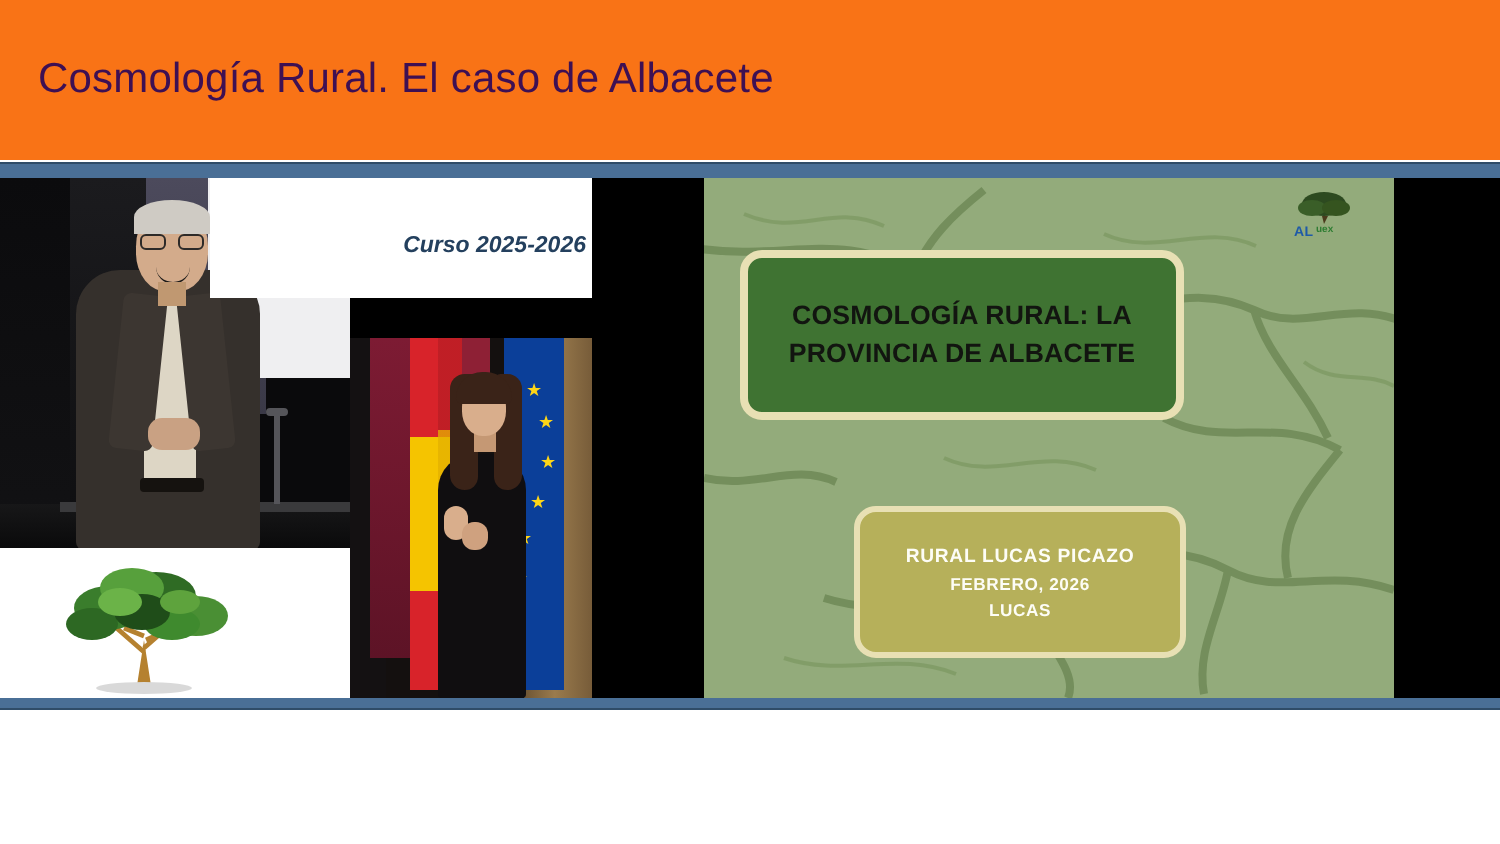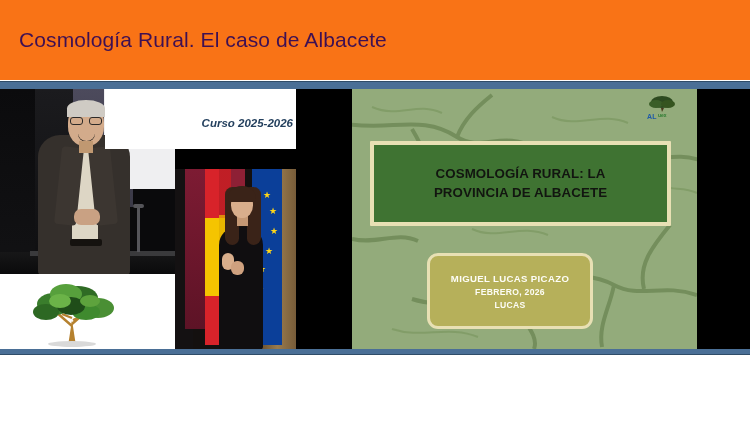--- a/index.html
+++ b/index.html
@@ -151,22 +151,22 @@
     background: #93ab7b; overflow: hidden;
   }
   .branches { position:absolute; left:0; top:0; width:100%; height:100%; }
   .slide-logo { position:absolute; right: 18px; top: 6px; width: 34px; height: 30px; }
   .slide-logo-text { position:absolute; left:2px; top:18px;
     font-size:7px; font-weight:700; color:#1e5aa8; letter-spacing:.2px; }
   .slide-logo-text2 { position:absolute; left:13px; top:17px;
     font-size:5px; font-weight:700; color:#2e7d32; }
 
   .title-box {
-    position: absolute; left: 18px; top: 52px; width: 301px; height: 85px;
-    background: #3f7332; border: 4px solid #e8e0b4; border-radius: 1px;
+    position: absolute; left: 18px; top: 36px; width: 222px; height: 85px;
+    background: #3f7332; border: 4px solid #e8e0b4; border-radius: 11px;
     display: flex; align-items: center; justify-content: center;
   }
   .title-box-text {
     color: #121510; font-size: 13.3px; font-weight: 700; line-height: 1.42;
     text-align: center; letter-spacing: .1px; width: 225px;
   }
   .sub-box {
     position: absolute; left: 75px; top: 164px; width: 166px; height: 76px;
     background: #b6b05a; border: 3px solid #e8e0b4; border-radius: 11px;
     display: flex; flex-direction: column; align-items: center; justify-content: center;
@@ -299,21 +299,21 @@
           </svg>
           <div class="slide-logo-text">AL</div>
           <div class="slide-logo-text2">uex</div>
         </div>
 
         <div class="title-box">
           <div class="title-box-text">COSMOLOGÍA RURAL: LA PROVINCIA DE ALBACETE</div>
         </div>
 
         <div class="sub-box">
-          <div class="sub-l1">MIGUEL LUCAS PICAZO</div>
+          <div class="sub-l1">RURAL LUCAS PICAZO</div>
           <div class="sub-l2">FEBRERO, 2026</div>
           <div class="sub-l3">LUCAS</div>
         </div>
       </div>
 
       <div class="black-right"></div>
     </div>
   </div>
 
   <div class="footer">

